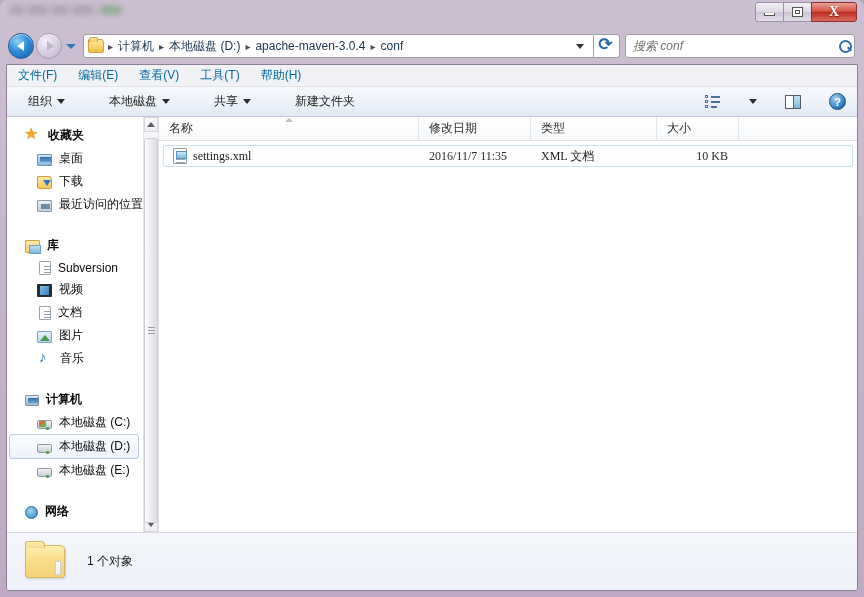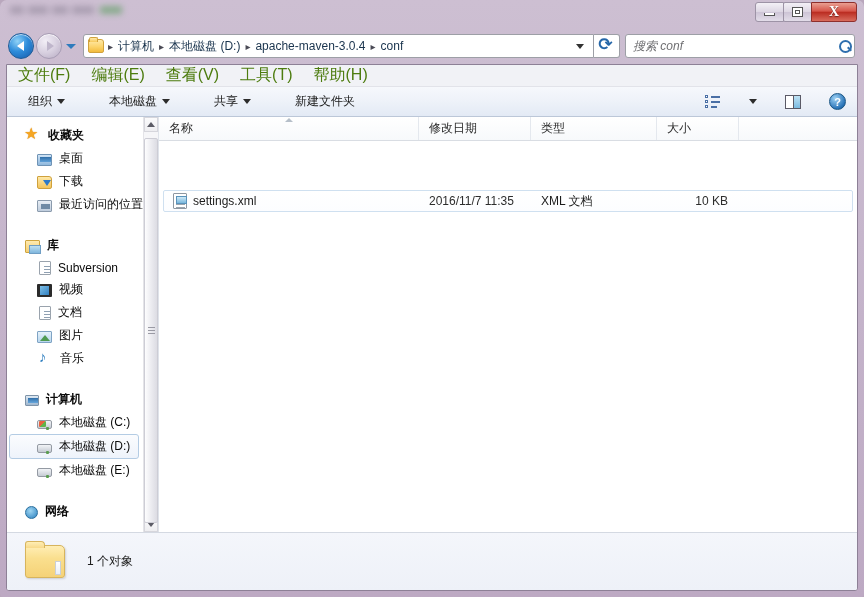--- a/index.html
+++ b/index.html
@@ -154,21 +154,21 @@
 
   
   .menubar {
     height: 22px; flex:none;
     background: #f1f2f6;
     border-bottom: 1px solid #e2e3e9;
     display: flex; align-items: center;
     padding-left: 11px;
   }
   .menuitem {
-    color: #4d7c0f; font-size: 16px;
+    color: #0369a1; font-size: 12px;
     padding: 2px 9px 2px 0; margin-right: 12px;
     white-space: nowrap;
   }
 
   
   .toolbar {
     height: 30px; flex:none;
     background: linear-gradient(180deg,#f6f8fc 0%,#eef2f9 48%,#e3eaf5 100%);
     border-bottom: 1px solid #bcc7d8;
     display: flex; align-items: center;
@@ -276,21 +276,21 @@
   .vs-thumb {
     position:absolute; left:0; right:0; top:6px; height: 385px;
     background: linear-gradient(90deg,#fdfdfe,#e9e9ee 60%,#dcdce3);
     border:1px solid #cdcdd5; border-radius:2px;
     display:flex;align-items:center;justify-content:center;
   }
   .vs-grip { width:7px; height:7px;
     background: repeating-linear-gradient(180deg,#9a9aa4 0 1px,transparent 1px 3px);}
 
   
-  .filepane { flex: 1 1 auto; display:flex; flex-direction:column; min-width:0; background:#fff;}
+  .filepane { flex: 1 1 auto; display:flex; flex-direction:column; min-width:0; background:#fff;font-family:Liberation Serif, serif;}
   .colhead {
     height: 24px; flex:none;
     background: linear-gradient(180deg,#ffffff 0%,#f7f9fb 100%);
     border-bottom: 1px solid #d9dde3;
     display:flex; align-items:center;
     position: relative;
   }
   .col {
     height:100%; display:flex; align-items:center;
     border-right: 1px solid #e4e8ee;
@@ -302,21 +302,21 @@
   .col.sorted:after{
     content:""; position:absolute; left:50%; top:1px; margin-left:-4px;
     width:0;height:0;border-left:4px solid transparent;border-right:4px solid transparent;border-bottom:4px solid #b6bfc9;
   }
   .col-name { width: 260px; }
   .col-date { width: 112px; }
   .col-type { width: 126px; }
   .col-size { width: 82px; }
   .col-rest { flex:1 1 auto; border-right:none;}
 
-  .rows { flex:1 1 auto; position:relative;margin-top:45px; }
+  .rows { flex:1 1 auto; position:relative; }
   .row {
     height: 22px; margin: 4px 4px 0 4px;
     display:flex; align-items:center;
     border: 1px solid #cfe0f0;
     border-radius: 2px;
     background: linear-gradient(180deg,#ffffff,#fcfdff);
   }
   .cell { display:flex;align-items:center;gap:6px; padding-left:9px; font-size:12px; color:#1c1c1c; white-space:nowrap;}
   .cell-name { width: 256px; }
   .cell-date { width: 112px; justify-content:flex-start; color:#2d2d2d;}

